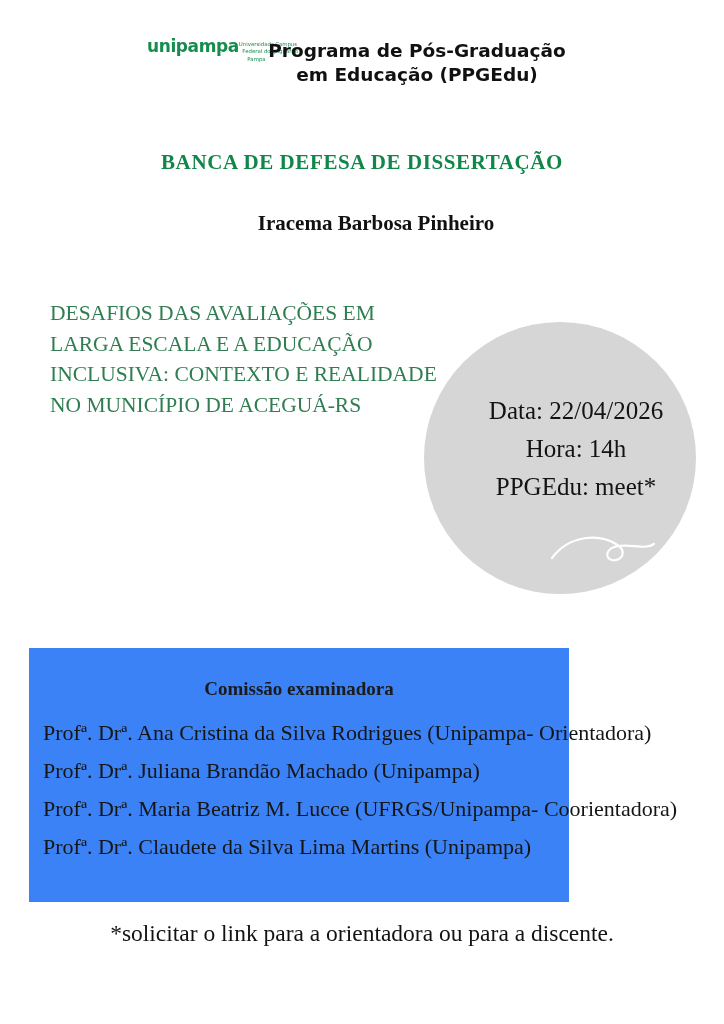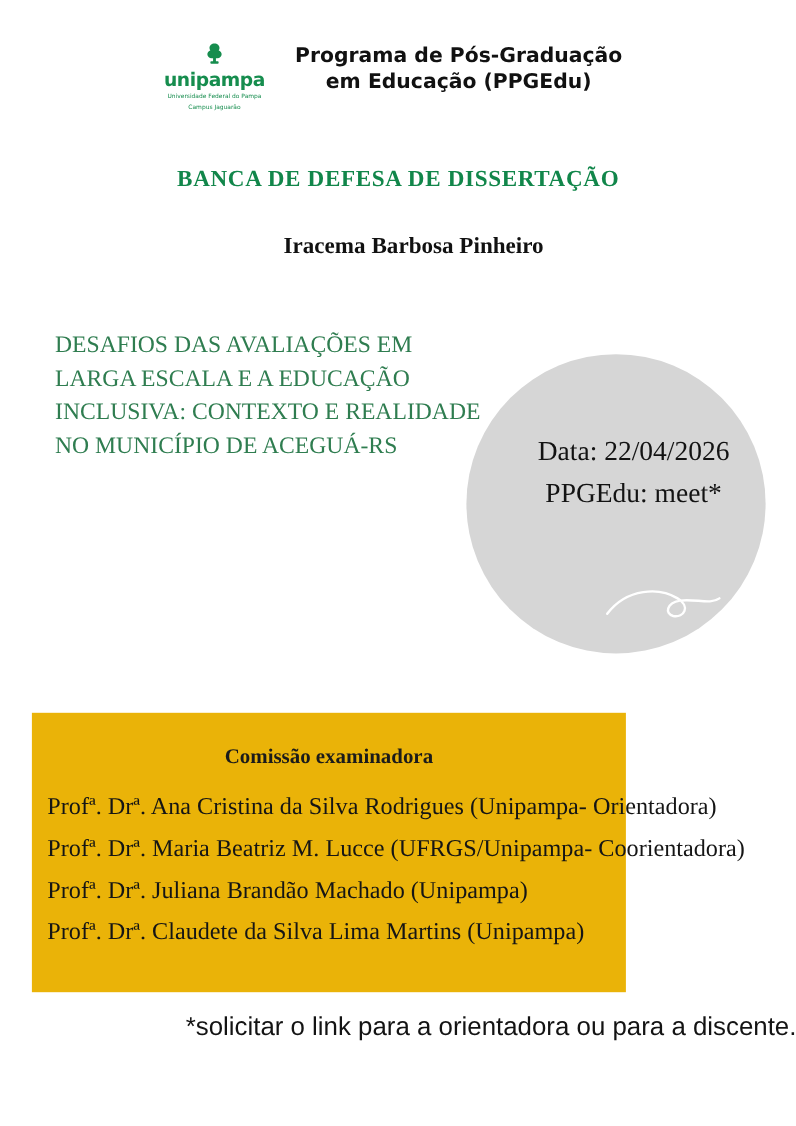--- a/index.html
+++ b/index.html
@@ -26,22 +26,21 @@
     justify-content: center;
     align-items: flex-start;
   }
   .logo-block {
     display: flex;
     align-items: flex-start;
     gap: 14px;
   }
   .logo-mark {
     display: flex;
-    flex-direction: column;
-    align-items: center;
+    flex-direction: row;
     width: 96px;
     padding-top: 2px;
   }
   .logo-tree {
     width: 26px;
     height: 26px;
     margin-bottom: 1px;
   }
   .logo-word {
     font-family: "DejaVu Sans", sans-serif;
@@ -138,21 +137,21 @@
     pointer-events: none;
   }
 
   
   .committee {
     position: absolute;
     top: 648px;
     left: 29px;
     width: 540px;
     height: 254px;
-    background: #eab308;
+    background: #3b82f6;
   }
   .committee-title {
     margin-top: 30px;
     text-align: center;
     font-family: "Liberation Serif", serif;
     font-weight: bold;
     font-size: 19px;
     color: #1b1b1b;
   }
   .committee-list {
@@ -168,22 +167,22 @@
     padding: 0 0 16px 0;
     white-space: nowrap;
   }
 
   
   .footnote {
     position: absolute;
     top: 920px;
     left: 0;
     width: 100%;
-    text-align: right;
-    font-family: Liberation Sans, sans-serif;
+    text-align: center;
+    font-family: Liberation Serif, serif;
     font-size: 23.5px;
     color: #131313;
   }
 </style>
 </head>
 <body>
 
 <div class="header">
   <div class="logo-block">
     <div class="logo-mark">
@@ -199,29 +198,30 @@
 </div>
 
 <div class="banca-title">BANCA DE  DEFESA DE DISSERTAÇÃO</div>
 <div class="author-name">Iracema Barbosa Pinheiro</div>
 
 <div class="work-title">DESAFIOS DAS AVALIAÇÕES EM LARGA ESCALA E A EDUCAÇÃO INCLUSIVA: CONTEXTO E REALIDADE NO MUNICÍPIO DE ACEGUÁ-RS</div>
 
 <div class="info-circle"></div>
 <div class="info-lines">
   <div>Data: 22/04/2026</div>
+  <div>Hora: 14h</div>
   <div>PPGEdu: meet*</div>
 </div>
 <svg class="flourish" viewBox="0 0 110 44" aria-hidden="true">
   <path d="M4 30 C 22 6, 52 6, 68 16 C 80 23, 74 34, 64 32 C 56 30, 58 20, 70 18 C 84 16, 98 22, 106 16" fill="none" stroke="#ffffff" stroke-width="2.2" stroke-linecap="round"></path>
 </svg>
 
 <div class="committee">
   <div class="committee-title">Comissão examinadora</div>
   <ul class="committee-list">
     <li>Profª. Drª. Ana Cristina da Silva Rodrigues (Unipampa- Orientadora)</li>
+    <li>Profª. Drª. Juliana Brandão Machado (Unipampa)</li>
     <li>Profª. Drª. Maria Beatriz M. Lucce (UFRGS/Unipampa- Coorientadora)</li>
-    <li>Profª. Drª. Juliana Brandão Machado (Unipampa)</li>
     <li>Profª. Drª. Claudete da Silva Lima Martins (Unipampa)</li>
   </ul>
 </div>
 
 <div class="footnote">*solicitar o link para a orientadora ou para a discente.</div>
 
 </body></html>

